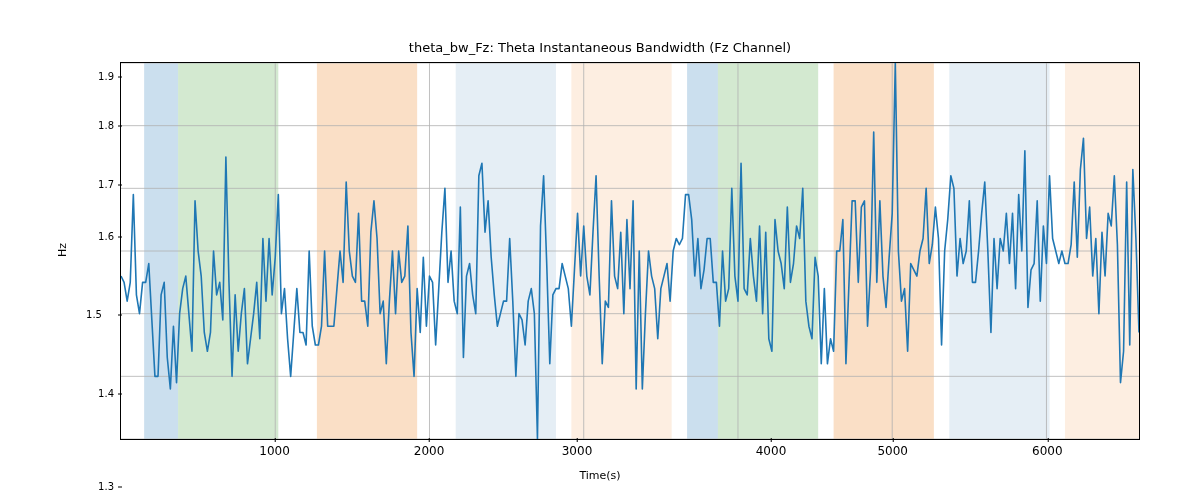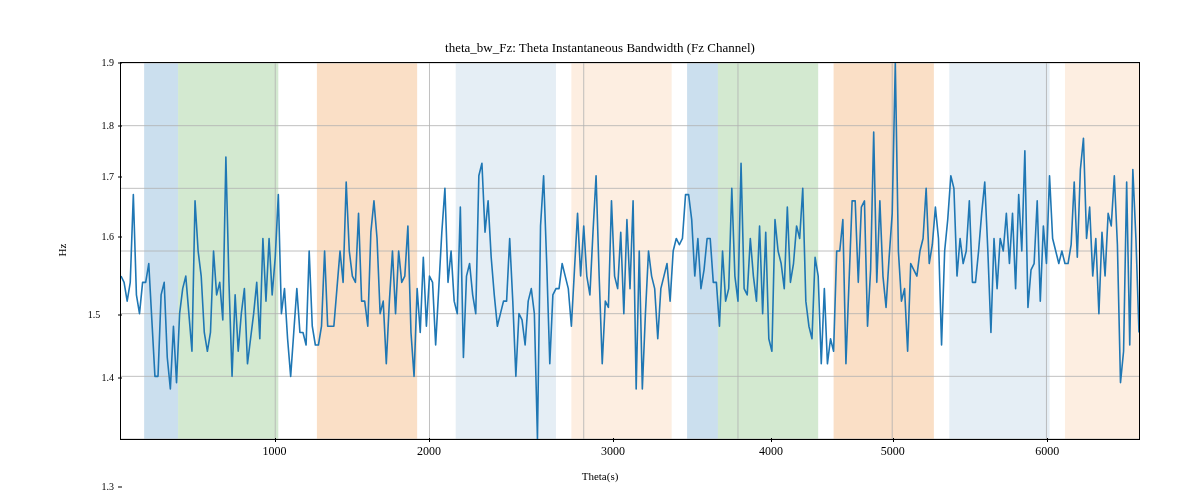--- a/index.html
+++ b/index.html
@@ -9,21 +9,20 @@
     height: 500px;
     background: #ffffff;
     font-family: "DejaVu Sans", "Helvetica Neue", Arial, sans-serif;
     font-size: 10px;
     color: #000000;
   }
   .figure {
     position: relative;
     width: 1200px;
     height: 500px;
-    font-family: Liberation Serif, serif;
   }
   .title {
     position: absolute;
     left: 0;
     width: 1200px;
     top: 40px;
     text-align: center;
     font-size: 13px;
   }
   .ylabel {
@@ -87,21 +86,21 @@
     border-left: 1px solid #000;
   }
 </style>
 </head>
 <body>
 
 <div class="figure">
 
   <div class="title">theta_bw_Fz: Theta Instantaneous Bandwidth (Fz Channel)</div>
   <div class="ylabel">Hz</div>
-  <div class="xlabel">Theta(s)</div>
+  <div class="xlabel">Time(s)</div>
 
   <div class="axes">
     <svg id="plot-svg" viewBox="0 0 1020 378" preserveAspectRatio="none">
         <rect x="23.181818181818183" y="0" width="34" height="378" fill="#a8c9e3" fill-opacity="0.6"></rect>
         <rect x="57.18181818181818" y="0" width="100.45454545454544" height="378" fill="#b6dbb0" fill-opacity="0.6"></rect>
         <rect x="196.27272727272725" y="0" width="100.45454545454544" height="378" fill="#f6caa0" fill-opacity="0.6"></rect>
         <rect x="335.3636363636364" y="0" width="100.45454545454544" height="378" fill="#d4e2ef" fill-opacity="0.6"></rect>
         <rect x="451.2727272727273" y="0" width="100.45454545454544" height="378" fill="#fbe3cd" fill-opacity="0.6"></rect>
         <rect x="567.1818181818181" y="0" width="30.909090909090878" height="378" fill="#a8c9e3" fill-opacity="0.6"></rect>
         <rect x="598.090909090909" y="0" width="100.4545454545455" height="378" fill="#b6dbb0" fill-opacity="0.6"></rect>
@@ -120,29 +119,29 @@
         <line x1="463.6363636363636" x2="463.6363636363636" y1="0" y2="378" stroke="#b0b0b0" stroke-width="0.8"></line>
         <line x1="618.1818181818182" x2="618.1818181818182" y1="0" y2="378" stroke="#b0b0b0" stroke-width="0.8"></line>
         <line x1="772.7272727272727" x2="772.7272727272727" y1="0" y2="378" stroke="#b0b0b0" stroke-width="0.8"></line>
         <line x1="927.2727272727273" x2="927.2727272727273" y1="0" y2="378" stroke="#b0b0b0" stroke-width="0.8"></line>
         <path d="M0.00 214.20 L3.09 220.50 L6.18 239.40 L9.27 220.50 L12.36 132.30 L15.45 233.10 L18.55 252.00 L21.64 220.50 L24.73 220.50 L27.82 201.60 L30.91 258.30 L34.00 315.00 L37.09 315.00 L40.18 233.10 L43.27 220.50 L46.36 296.10 L49.45 327.60 L52.55 264.60 L55.64 321.30 L58.73 252.00 L61.82 226.80 L64.91 214.20 L68.00 252.00 L71.09 289.80 L74.18 138.60 L77.27 189.00 L80.36 214.20 L83.45 270.90 L86.55 289.80 L89.64 270.90 L92.73 189.00 L95.82 233.10 L98.91 220.50 L102.00 258.30 L105.09 94.50 L108.18 220.50 L111.27 315.00 L114.36 233.10 L117.45 289.80 L120.55 252.00 L123.64 226.80 L126.73 302.40 L129.82 277.20 L132.91 252.00 L136.00 220.50 L139.09 277.20 L142.18 176.40 L145.27 239.40 L148.36 176.40 L151.45 233.10 L154.55 195.30 L157.64 132.30 L160.73 252.00 L163.82 226.80 L166.91 277.20 L170.00 315.00 L173.09 270.90 L176.18 226.80 L179.27 270.90 L182.36 270.90 L185.45 283.50 L188.55 189.00 L191.64 264.60 L194.73 283.50 L197.82 283.50 L200.91 264.60 L204.00 189.00 L207.09 264.60 L210.18 264.60 L213.27 264.60 L216.36 226.80 L219.45 189.00 L222.55 220.50 L225.64 119.70 L228.73 189.00 L231.82 214.20 L234.91 220.50 L238.00 151.20 L241.09 239.40 L244.18 239.40 L247.27 264.60 L250.36 170.10 L253.45 138.60 L256.55 176.40 L259.64 252.00 L262.73 239.40 L265.82 302.40 L268.91 239.40 L272.00 189.00 L275.09 252.00 L278.18 189.00 L281.27 220.50 L284.36 214.20 L287.45 163.80 L290.55 270.90 L293.64 315.00 L296.73 226.80 L299.82 270.90 L302.91 195.30 L306.00 264.60 L309.09 214.20 L312.18 220.50 L315.27 283.50 L318.36 226.80 L321.45 170.10 L324.55 126.00 L327.64 220.50 L330.73 189.00 L333.82 239.40 L336.91 252.00 L340.00 144.90 L343.09 296.10 L346.18 214.20 L349.27 201.60 L352.36 233.10 L355.45 252.00 L358.55 113.40 L361.64 100.80 L364.73 170.10 L367.82 138.60 L370.91 195.30 L374.00 233.10 L377.09 264.60 L380.18 252.00 L383.27 239.40 L386.36 239.40 L389.45 176.40 L392.55 239.40 L395.64 315.00 L398.73 252.00 L401.82 258.30 L404.91 283.50 L408.00 239.40 L411.09 226.80 L414.18 252.00 L417.27 378.00 L420.36 163.80 L423.45 113.40 L426.55 201.60 L429.64 302.40 L432.73 233.10 L435.82 226.80 L438.91 226.80 L442.00 201.60 L445.09 214.20 L448.18 226.80 L451.27 264.60 L454.36 207.90 L457.45 151.20 L460.55 214.20 L463.64 163.80 L466.73 214.20 L469.82 233.10 L472.91 170.10 L476.00 113.40 L479.09 214.20 L482.18 302.40 L485.27 239.40 L488.36 245.70 L491.45 138.60 L494.55 214.20 L497.64 226.80 L500.73 170.10 L503.82 252.00 L506.91 157.50 L510.00 226.80 L513.09 138.60 L516.18 327.60 L519.27 189.00 L522.36 327.60 L525.45 252.00 L528.55 189.00 L531.64 214.20 L534.73 226.80 L537.82 277.20 L540.91 226.80 L544.00 214.20 L547.09 201.60 L550.18 239.40 L553.27 189.00 L556.36 176.40 L559.45 182.70 L562.55 176.40 L565.64 132.30 L568.73 132.30 L571.82 157.50 L574.91 214.20 L578.00 176.40 L581.09 226.80 L584.18 207.90 L587.27 176.40 L590.36 176.40 L593.45 220.50 L596.55 220.50 L599.64 264.60 L602.73 189.00 L605.82 239.40 L608.91 226.80 L612.00 126.00 L615.09 214.20 L618.18 239.40 L621.27 100.80 L624.36 226.80 L627.45 233.10 L630.55 176.40 L633.64 214.20 L636.73 239.40 L639.82 163.80 L642.91 252.00 L646.00 170.10 L649.09 277.20 L652.18 289.80 L655.27 157.50 L658.36 189.00 L661.45 201.60 L664.55 226.80 L667.64 144.90 L670.73 220.50 L673.82 201.60 L676.91 163.80 L680.00 176.40 L683.09 126.00 L686.18 239.40 L689.27 264.60 L692.36 277.20 L695.45 195.30 L698.55 214.20 L701.64 302.40 L704.73 226.80 L707.82 302.40 L710.91 277.20 L714.00 289.80 L717.09 189.00 L720.18 189.00 L723.27 157.50 L726.36 302.40 L729.45 220.50 L732.55 138.60 L735.64 138.60 L738.73 220.50 L741.82 144.90 L744.91 138.60 L748.00 264.60 L751.09 207.90 L754.18 69.30 L757.27 220.50 L760.36 138.60 L763.45 214.20 L766.55 245.70 L769.64 195.30 L772.73 151.20 L775.82 0.00 L778.91 189.00 L782.00 239.40 L785.09 226.80 L788.18 289.80 L791.27 201.60 L794.36 207.90 L797.45 214.20 L800.55 189.00 L803.64 176.40 L806.73 126.00 L809.82 201.60 L812.91 182.70 L816.00 144.90 L819.09 176.40 L822.18 283.50 L825.27 189.00 L828.36 157.50 L831.45 113.40 L834.55 126.00 L837.64 214.20 L840.73 176.40 L843.82 201.60 L846.91 189.00 L850.00 138.60 L853.09 220.50 L856.18 220.50 L859.27 189.00 L862.36 151.20 L865.45 119.70 L868.55 189.00 L871.64 270.90 L874.73 176.40 L877.82 226.80 L880.91 176.40 L884.00 189.00 L887.09 151.20 L890.18 201.60 L893.27 151.20 L896.36 226.80 L899.45 132.30 L902.55 189.00 L905.64 88.20 L908.73 245.70 L911.82 207.90 L914.91 201.60 L918.00 138.60 L921.09 239.40 L924.18 163.80 L927.27 201.60 L930.36 113.40 L933.45 176.40 L936.55 189.00 L939.64 201.60 L942.73 189.00 L945.82 201.60 L948.91 201.60 L952.00 182.70 L955.09 119.70 L958.18 195.30 L961.27 107.10 L964.36 75.60 L967.45 176.40 L970.55 144.90 L973.64 214.20 L976.73 176.40 L979.82 252.00 L982.91 170.10 L986.00 214.20 L989.09 151.20 L992.18 163.80 L995.27 113.40 L998.36 182.70 L1001.45 321.30 L1004.55 289.80 L1007.64 119.70 L1010.73 283.50 L1013.82 107.10 L1016.91 176.40 L1020.00 270.90 " fill="none" stroke="#1f77b4" stroke-width="1.6" stroke-linejoin="round"></path>
       </svg>
   </div>
 
   <div id="yticks-container">
       <div class="ytick" style="top: 440px; margin-top: 46px;">1.3<div class="tickmark"></div></div>
-      <div class="ytick" style="top: 377px;">1.4<div class="tickmark"></div></div>
+      <div class="ytick" style="top: 393px;">1.4<div class="tickmark"></div></div>
       <div class="ytick" style="top: 314px; text-align: center;">1.5<div class="tickmark"></div></div>
       <div class="ytick" style="top: 236px;">1.6<div class="tickmark"></div></div>
-      <div class="ytick" style="top: 176px; text-align: right;">1.7<div class="tickmark"></div></div>
+      <div class="ytick" style="top: 184px; text-align: right;">1.7<div class="tickmark"></div></div>
       <div class="ytick" style="top: 125px;">1.8<div class="tickmark"></div></div>
-      <div class="ytick" style="top: 62px;">1.9<div class="tickmark"></div></div>
+      <div class="ytick" style="top: 76px;">1.9<div class="tickmark"></div></div>
     </div>
   <div id="xticks-container">
       <div class="xtick" style="left: 274.545px;">1000<div class="tickmark"></div></div>
       <div class="xtick" style="left: 429.091px;">2000<div class="tickmark"></div></div>
-      <div class="xtick" style="left: 613px; text-align: right;">3000<div class="tickmark"></div></div>
+      <div class="xtick" style="left: 577px; text-align: right;">3000<div class="tickmark"></div></div>
       <div class="xtick" style="left: 771px;">4000<div class="tickmark"></div></div>
       <div class="xtick" style="left: 892.727px;">5000<div class="tickmark"></div></div>
       <div class="xtick" style="left: 1047.27px;">6000<div class="tickmark"></div></div>
     </div>
 
 </div>
 
 </body></html>

